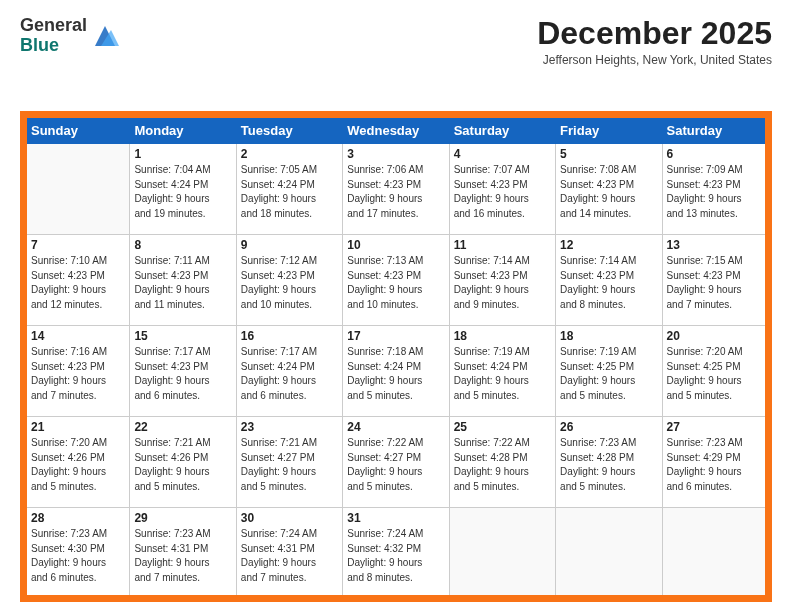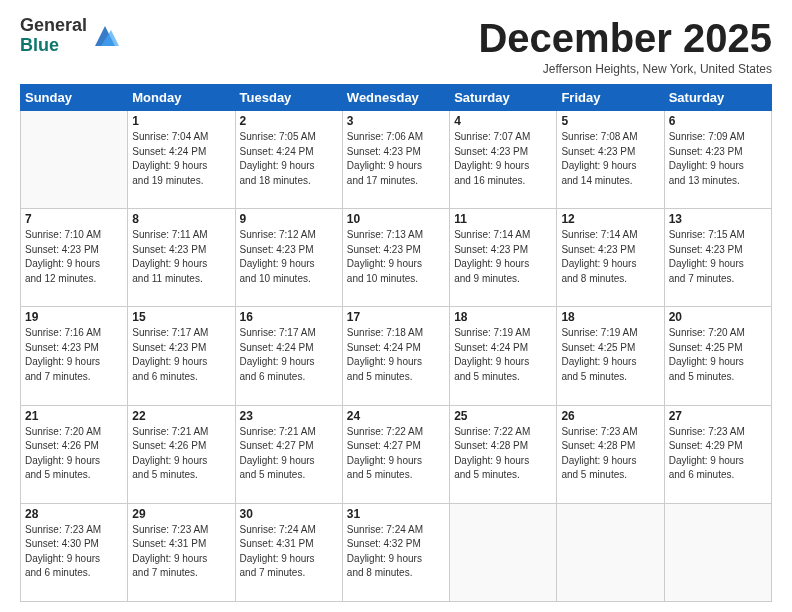--- a/index.html
+++ b/index.html
@@ -9,20 +9,21 @@
       width: 792px;
       height: 612px;
       overflow: hidden;
     }
     .page {
       width: 792px;
       height: 612px;
       padding: 16px 20px 10px 20px;
       display: flex;
       flex-direction: column;
+      gap: 36px;
     }
     .header {
       display: flex;
       justify-content: space-between;
       align-items: flex-start;
       margin-bottom: 8px;
     }
     .logo {
       display: flex;
       align-items: center;
@@ -36,33 +37,33 @@
     .logo-text .blue { color: #0f766e; margin-top: 20px; }
     .logo-icon {
       width: 28px;
       height: 28px;
       margin-left: 4px;
     }
     .title-block {
       text-align: right;
     }
     .month-title {
-      font-size: 40px;
+      font-size: 32px;
       font-weight: bold;
       color: #222;
       line-height: 1.1;
     }
     .location {
       font-size: 12px;
       color: #444;
       margin-top: 2px;
     }
     .calendar {
       flex: 1;
-      border: 1px solid #f97316;
+      border: 7px solid #f97316;
       border-collapse: collapse;
       width: 100%;
       table-layout: fixed;
       padding-left: 8px;
     }
     .calendar th {
       background: #1565c0;
       color: #fff;
       font-size: 13px;
       font-weight: bold;
@@ -184,21 +185,21 @@
             <div class="day-number">12</div>
             <div class="day-info">Sunrise: 7:14 AM<br>Sunset: 4:23 PM<br>Daylight: 9 hours<br>and 8 minutes.</div>
           </td>
           <td>
             <div class="day-number">13</div>
             <div class="day-info">Sunrise: 7:15 AM<br>Sunset: 4:23 PM<br>Daylight: 9 hours<br>and 7 minutes.</div>
           </td>
         </tr>
         <tr class="week-row">
           <td>
-            <div class="day-number">19</div>
+            <div class="day-number">14</div>
             <div class="day-info">Sunrise: 7:16 AM<br>Sunset: 4:23 PM<br>Daylight: 9 hours<br>and 7 minutes.</div>
           </td>
           <td>
             <div class="day-number">15</div>
             <div class="day-info">Sunrise: 7:17 AM<br>Sunset: 4:23 PM<br>Daylight: 9 hours<br>and 6 minutes.</div>
           </td>
           <td>
             <div class="day-number">16</div>
             <div class="day-info">Sunrise: 7:17 AM<br>Sunset: 4:24 PM<br>Daylight: 9 hours<br>and 6 minutes.</div>
           </td>

